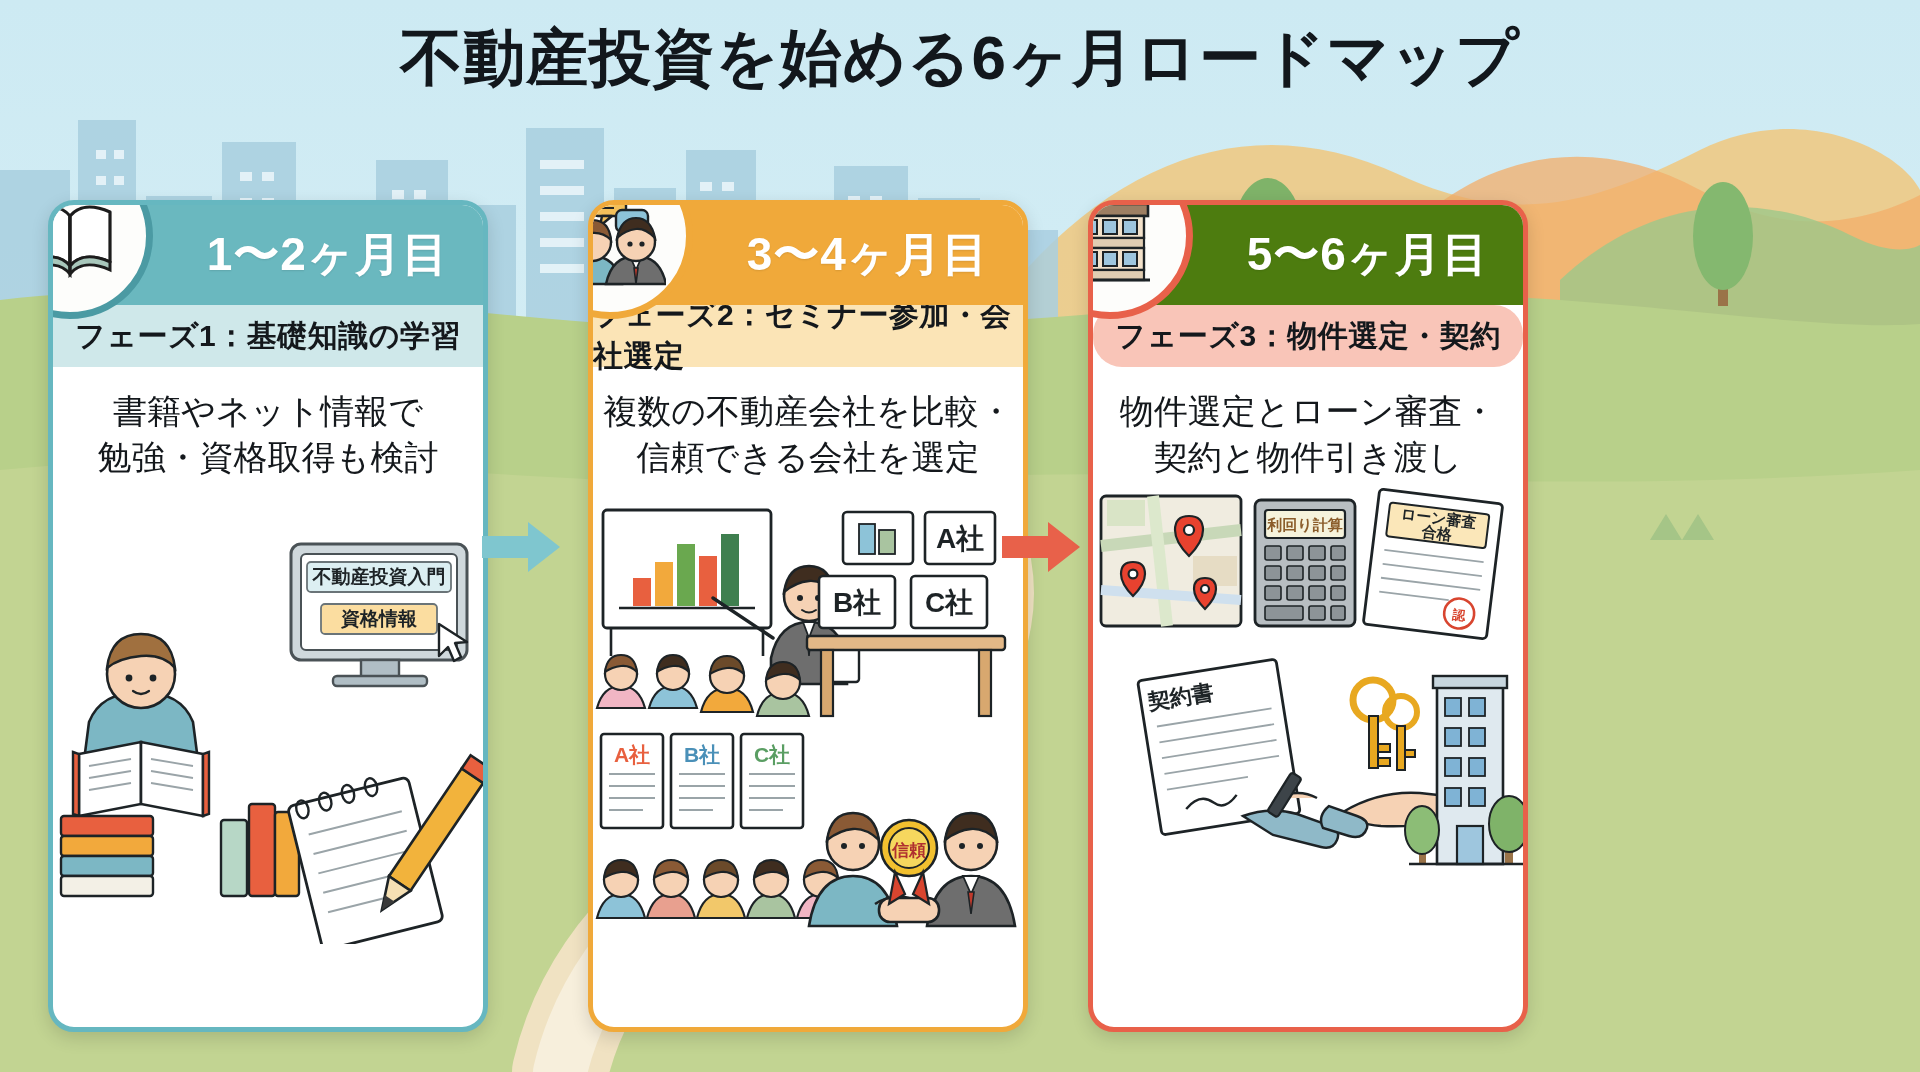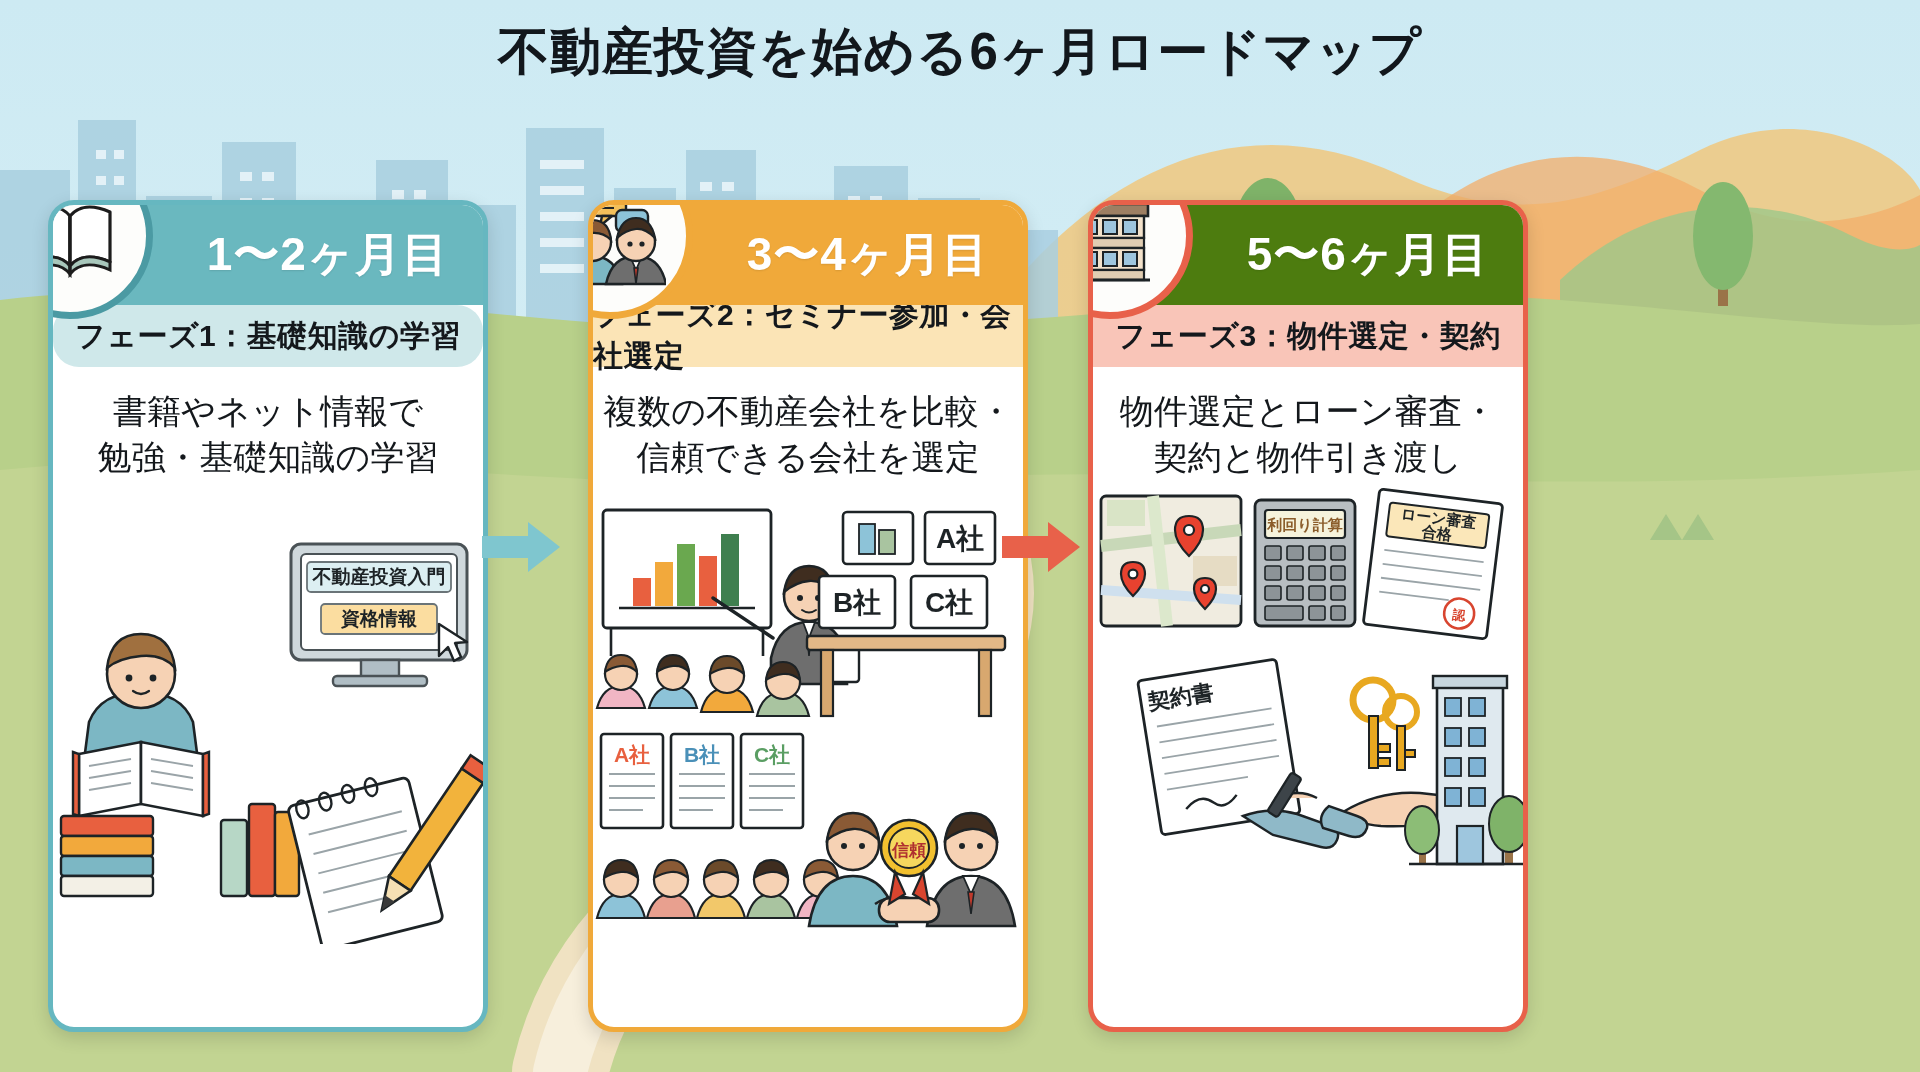--- a/index.html
+++ b/index.html
@@ -10,21 +10,21 @@
   }
   #stage { position:absolute; inset:0; width:1920px; height:1072px; overflow:hidden; }
 
   
   .sky { position:absolute; left:0; top:0; width:1920px; height:1072px;
          background:linear-gradient(#cdeaf3 0%, #d5eef5 45%, #dff2f6 100%); }
   .bg-svg { position:absolute; left:0; top:0; }
 
   
   .title { position:absolute; left:0; top:24px; width:1920px; text-align:center;
-           font-size:51px; font-weight:bold; color:#12171c; letter-spacing:1px;
+           font-size:62px; font-weight:bold; color:#12171c; letter-spacing:1px;
            line-height:1.1; }
 
   
   .card { position:absolute; top:200px; width:440px; height:832px;
           border-radius:26px; background:#ffffff; overflow:hidden;
           box-shadow:0 6px 18px rgba(0,0,0,.14); }
   .card.c1 { left:48px;   border:5px solid #66b7c0; }
   .card.c2 { left:588px;  border:5px solid #f0a93a; }
   .card.c3 { left:1088px; border:5px solid #e8614a; }
 
@@ -37,23 +37,23 @@
                text-shadow:0 1px 2px rgba(0,0,0,.10); }
 
   .badge { position:absolute; left:-66px; top:-52px; width:166px; height:166px;
            border-radius:50%; background:#fdfdfb; display:flex;
            align-items:center; justify-content:center; }
   .c1 .badge { border:7px solid #4b9aa3; }
   .c2 .badge { border:7px solid #f0a93a; }
   .c3 .badge { border:7px solid #e8614a; }
 
   .sub-bar { height:62px; display:flex; align-items:center; justify-content:center; }
-  .c1 .sub-bar { background:#cfe8ea;border-radius:26px; }
+  .c1 .sub-bar { background:#cfe8ea; }
   .c2 .sub-bar { background:#fbe4b6; }
-  .c3 .sub-bar { background:#f9c5b8; }
+  .c3 .sub-bar { background:#f9c5b8;border-radius:29px; }
   .sub-text { font-size:30px; font-weight:bold; color:#14181c; letter-spacing:.5px; }
 
   .body-text { padding:22px 10px 6px; text-align:center;
                font-size:34px; font-weight:normal; color:#14181c; line-height:1.34; }
   .body-text div { white-space:nowrap; }
 
   .illus { position:relative; width:100%; height:458px; }
 
   
   .arrow { position:absolute; top:520px; width:78px; height:54px; }
@@ -166,21 +166,21 @@
       </div>
       <div class="head-text">1〜2ヶ月目</div>
     </div>
 
     <div class="sub-bar">
       <span class="sub-text">フェーズ1：基礎知識の学習</span>
     </div>
 
     <div class="body-text">
       <div>書籍やネット情報で</div>
-      <div>勉強・基礎知識の学習</div>
+      <div>勉強・資格取得も検討</div>
     </div>
 
     <div class="illus">
       <svg width="430" height="458" viewBox="0 0 430 458">
 
         <g>
           <rect x="238" y="58" width="176" height="116" rx="10" fill="#cfd8dc" stroke="#4a5256" stroke-width="3"></rect>
           <rect x="248" y="68" width="156" height="96" rx="5" fill="#ffffff" stroke="#4a5256" stroke-width="2"></rect>
           <rect x="254" y="76" width="144" height="30" rx="4" fill="#dceff2" stroke="#6a7478" stroke-width="1.8"></rect>
           <text class="lbl" x="326" y="97" text-anchor="middle" font-size="19" fill="#1d2326">不動産投資入門</text>

